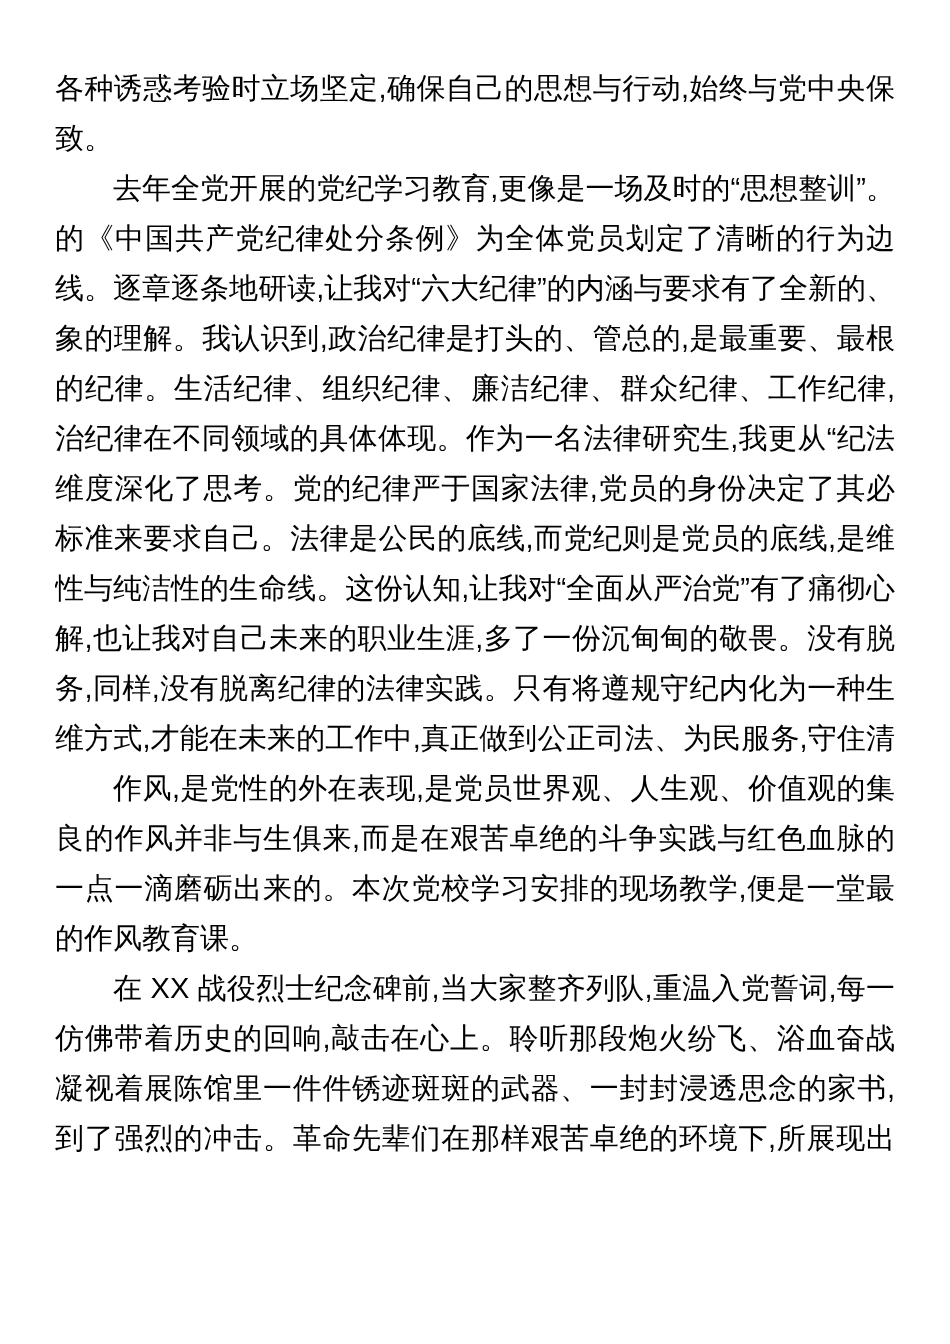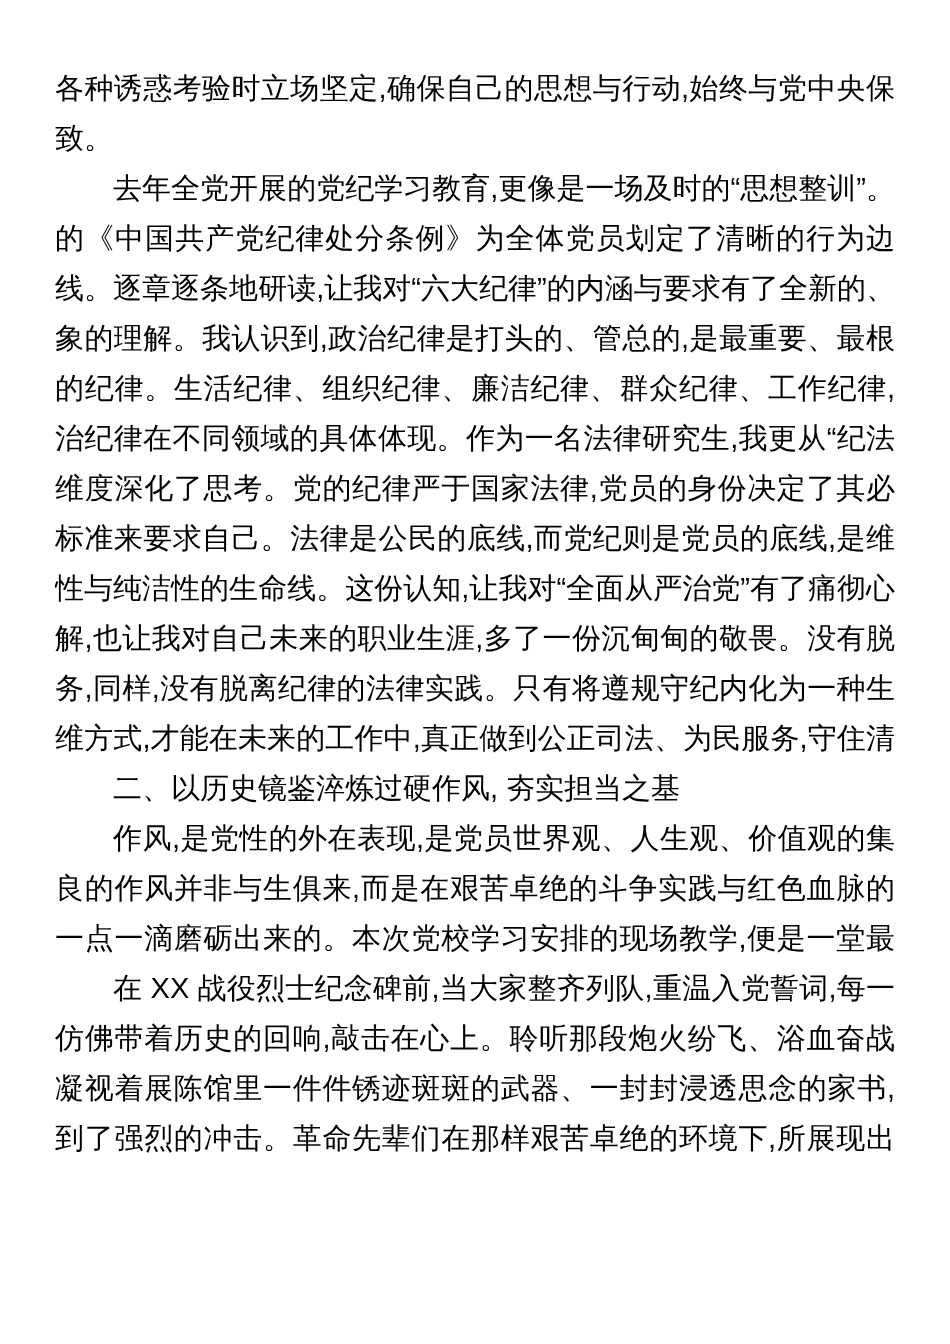--- a/index.html
+++ b/index.html
@@ -52,22 +52,22 @@
       <div class="line just">线。逐章逐条地研读,让我对“六大纪律”的内涵与要求有了全新的、更为具</div>
       <div class="line just">象的理解。我认识到,政治纪律是打头的、管总的,是最重要、最根本、最关键</div>
       <div class="line just">的纪律。生活纪律、组织纪律、廉洁纪律、群众纪律、工作纪律,无一不是政</div>
       <div class="line just">治纪律在不同领域的具体体现。作为一名法律研究生,我更从“纪法关系”的</div>
       <div class="line just">维度深化了思考。党的纪律严于国家法律,党员的身份决定了其必须用更高的</div>
       <div class="line just">标准来要求自己。法律是公民的底线,而党纪则是党员的底线,是维护党的先进</div>
       <div class="line just">性与纯洁性的生命线。这份认知,让我对“全面从严治党”有了痛彻心扉的理</div>
       <div class="line just">解,也让我对自己未来的职业生涯,多了一份沉甸甸的敬畏。没有脱离政治的业</div>
       <div class="line just">务,同样,没有脱离纪律的法律实践。只有将遵规守纪内化为一种生活习惯与思</div>
       <div class="line just">维方式,才能在未来的工作中,真正做到公正司法、为民服务,守住清白、护住</div>
-      <div class="line heading indent">二、以历史镜鉴淬炼过硬作风, 夯实担当之基</div>
       <div class="line indent just">作风,是党性的外在表现,是党员世界观、人生观、价值观的集中反映。优</div>
       <div class="line just">良的作风并非与生俱来,而是在艰苦卓绝的斗争实践与红色血脉的赓续传承中,</div>
       <div class="line just">一点一滴磨砺出来的。本次党校学习安排的现场教学,便是一堂最为震撼心灵</div>
+      <div class="line">的作风教育课。</div>
       <div class="line indent just">在 XX 战役烈士纪念碑前,当大家整齐列队,重温入党誓词,每一个字句都</div>
       <div class="line just">仿佛带着历史的回响,敲击在心上。聆听那段炮火纷飞、浴血奋战的革命历史,</div>
       <div class="line just">凝视着展陈馆里一件件锈迹斑斑的武器、一封封浸透思念的家书,我的内心受</div>
       <div class="line just">到了强烈的冲击。革命先辈们在那样艰苦卓绝的环境下,所展现出的,是何等坚</div>
     </div>
 </div>
 
 </body></html>

